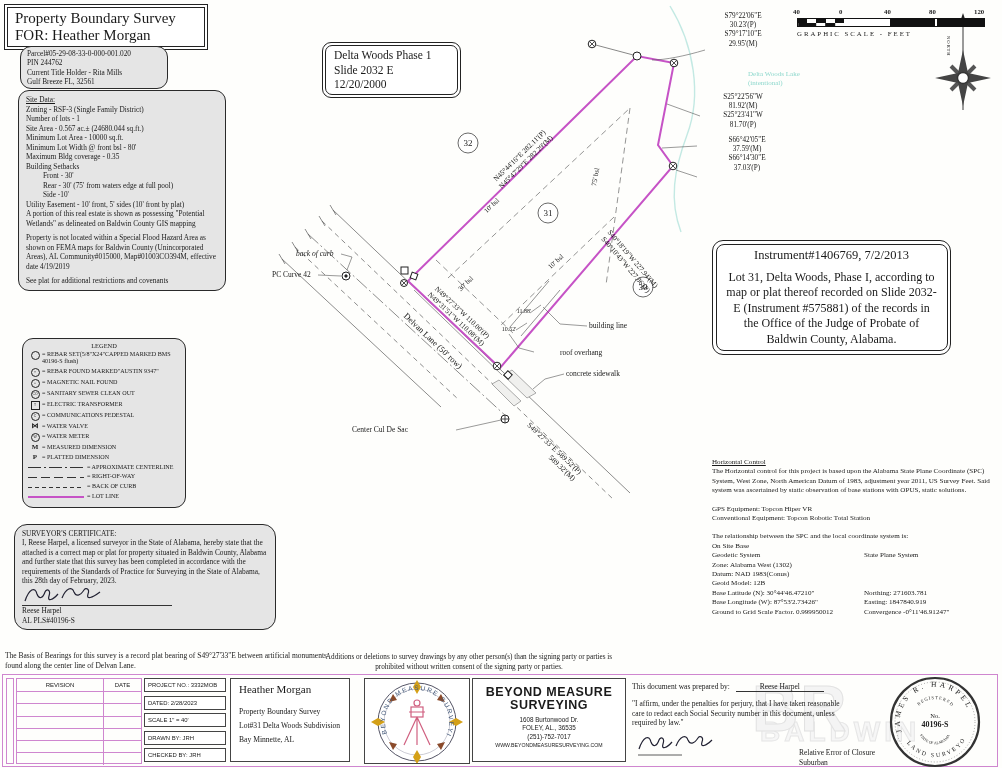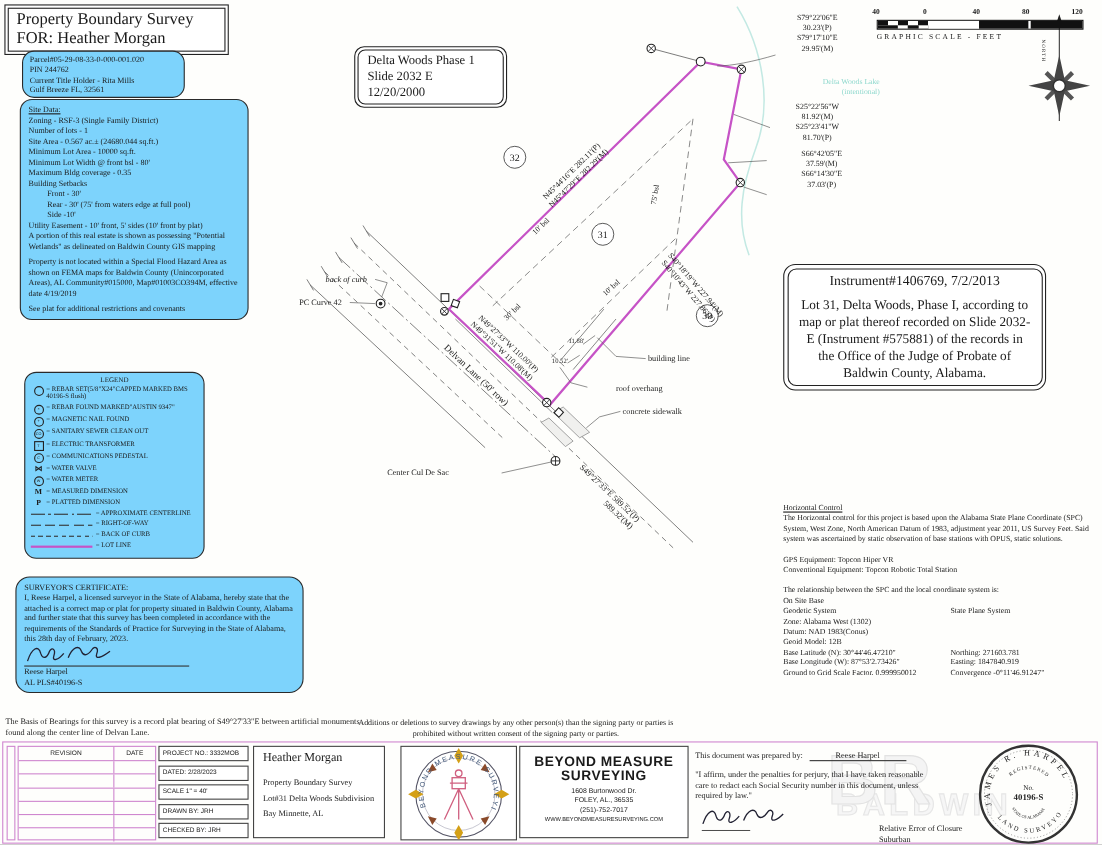--- a/index.html
+++ b/index.html
@@ -2,21 +2,21 @@
 <html><head>
 <meta charset="utf-8">
 <style>
   html,body{margin:0;padding:0;background:#888;}
   .sheet{position:relative;width:1002px;height:768px;background:#fefefc;
          font-family:"Liberation Serif",serif;color:#1a1a1a;overflow:hidden;}
   .abs{position:absolute;}
   svg{display:block;}
   .platsvg{position:absolute;left:0;top:0;z-index:1;}
   .lyr{z-index:2;}
-  .rbox{border:1px solid #2a2a2a;border-radius:11px;background:#7dd3fc;}
+  .rbox{border:1px solid #2a2a2a;border-radius:11px;background:#e5e5e5;}
   
   .titlebox{left:4px;top:4px;width:198px;border:1px solid #222;background:#fff;padding:2px;}
   .titlebox .inner{border:1px solid #222;padding:2px 7px;}
   .titlebox .l1{font-size:15px;}
   .titlebox .l2{font-size:15px;}
   
   .parcelbox{left:20px;top:46px;width:134px;padding:2px 6px;font-size:7.3px;line-height:9.3px;}
   .sitebox{left:18px;top:90px;width:192px;padding:4px 7px;font-size:7.3px;line-height:9.5px;}
   .sitebox .tt{text-decoration:underline;}
   .ind{padding-left:17px;}
@@ -66,21 +66,21 @@
       background:repeating-linear-gradient(90deg,#111 0 9.2px,transparent 9.2px 18.4px);}
   .sbar .ck .r1{top:0;}
   .sbar .ck .r2{bottom:0;background-position-x:9.2px;}
   .sbar .s2{width:47px;background:#fff;}
   .sbar .s3{width:45px;background:#111;}
   .sbar .s4{width:48px;background:#111;border-left:2px solid #fff;}
   .scale .cap{position:absolute;left:2px;top:22px;font-size:6.8px;letter-spacing:2px;}
   .north-label{left:951px;top:36px;font-size:4.6px;letter-spacing:1px;transform:rotate(90deg);transform-origin:left top;}
   
   .bblock{position:absolute;width:100px;text-align:center;font-size:7.2px;line-height:9.2px;}
-  .lakelabel{left:748px;top:70px;color:#8ed8cd;font-size:7px;line-height:9px;text-align:right;}
+  .lakelabel{left:748px;top:70px;color:#8ed8cd;font-size:7px;line-height:9px;}
   
   .rot{position:absolute;white-space:nowrap;font-size:7.2px;line-height:8.6px;text-align:center;
        transform:translate(-50%,-50%) rotate(var(--r));}
   .plain7{position:absolute;font-size:7.5px;white-space:nowrap;}
   .dim{font-size:6px;}
   
   .strip{left:2px;top:674px;width:994px;height:91px;border:1.5px solid #cf86cf;z-index:2;}
   .pinkcell{left:6px;top:678px;width:6px;height:84px;border:1px solid #cf86cf;}
   .revtbl{left:16px;top:678px;width:124px;height:84px;border:1px solid #cf86cf;
      font-family:"Liberation Sans",sans-serif;font-size:6px;}

